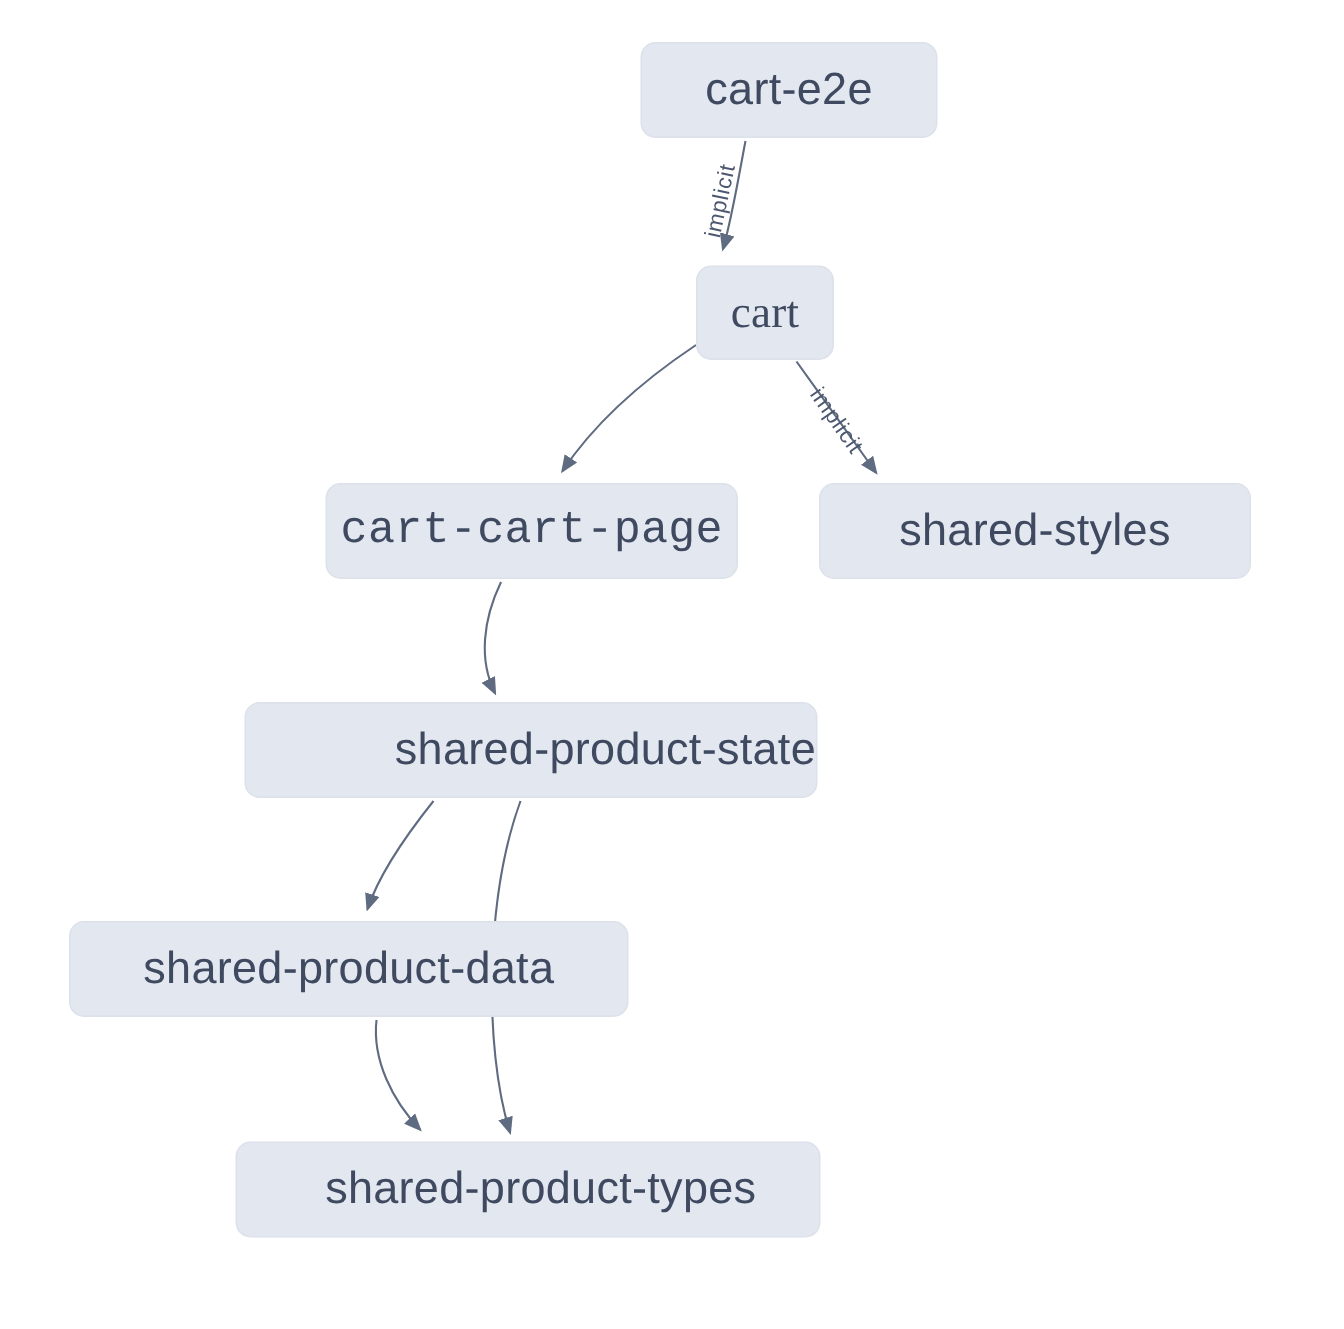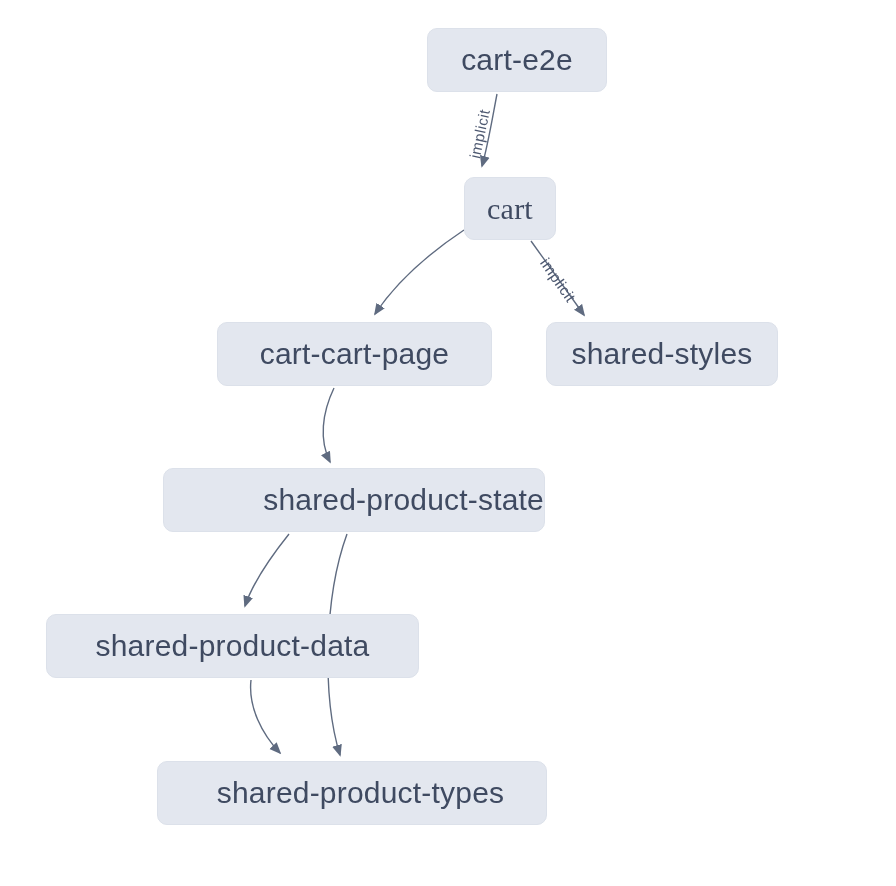--- a/index.html
+++ b/index.html
@@ -63,30 +63,30 @@
         <path d="M 289 534 C 269 559, 252 585, 245 606" fill="none" stroke="#5f6b80" stroke-width="1.4" marker-end="url(#arrowhead)"></path>
         <path d="M 347 534 C 324 597, 322 697, 340 755" fill="none" stroke="#5f6b80" stroke-width="1.4" marker-end="url(#arrowhead)"></path>
         <path d="M 251 680 C 248 707, 262 734, 280 753" fill="none" stroke="#5f6b80" stroke-width="1.4" marker-end="url(#arrowhead)"></path>
       </g>
     <g>
         <text transform="translate(481,134) rotate(-78)" dominant-baseline="middle">implicit</text>
         <text transform="translate(557,281) rotate(55)" dominant-baseline="middle">implicit</text>
       </g>
   </svg>
   <div>
-      <div class="graph-node" style="left: 427px; top: 28px; width: 180px; height: 64px;">
+      <div class="graph-node" style="left: 427px; top: 28px; width: 198px; height: 64px;">
         <span>cart-e2e</span>
       </div>
       <div class="graph-node" style="left: 464px; top: 177px; width: 92px; height: 63px; font-family: Liberation Serif, serif;">
         <span>cart</span>
       </div>
-      <div class="graph-node" style="left: 217px; top: 322px; width: 275px; height: 64px;">
+      <div class="graph-node" style="left: 217px; top: 322px; width: 275px; height: 64px; font-family: Liberation Mono, monospace;">
         <span>cart-cart-page</span>
       </div>
-      <div class="graph-node" style="left: 546px; top: 322px; width: 232px; height: 64px;">
+      <div class="graph-node" style="left: 546px; top: 322px; width: 288px; height: 64px;">
         <span>shared-styles</span>
       </div>
       <div class="graph-node" style="left: 163px; top: 468px; width: 382px; height: 64px; justify-content: flex-end;">
         <span>shared-product-state</span>
       </div>
       <div class="graph-node" style="left: 46px; top: 614px; width: 373px; height: 64px;">
         <span>shared-product-data</span>
       </div>
       <div class="graph-node" style="left: 157px; top: 761px; width: 390px; height: 64px; padding-left: 17px;">
         <span>shared-product-types</span>

